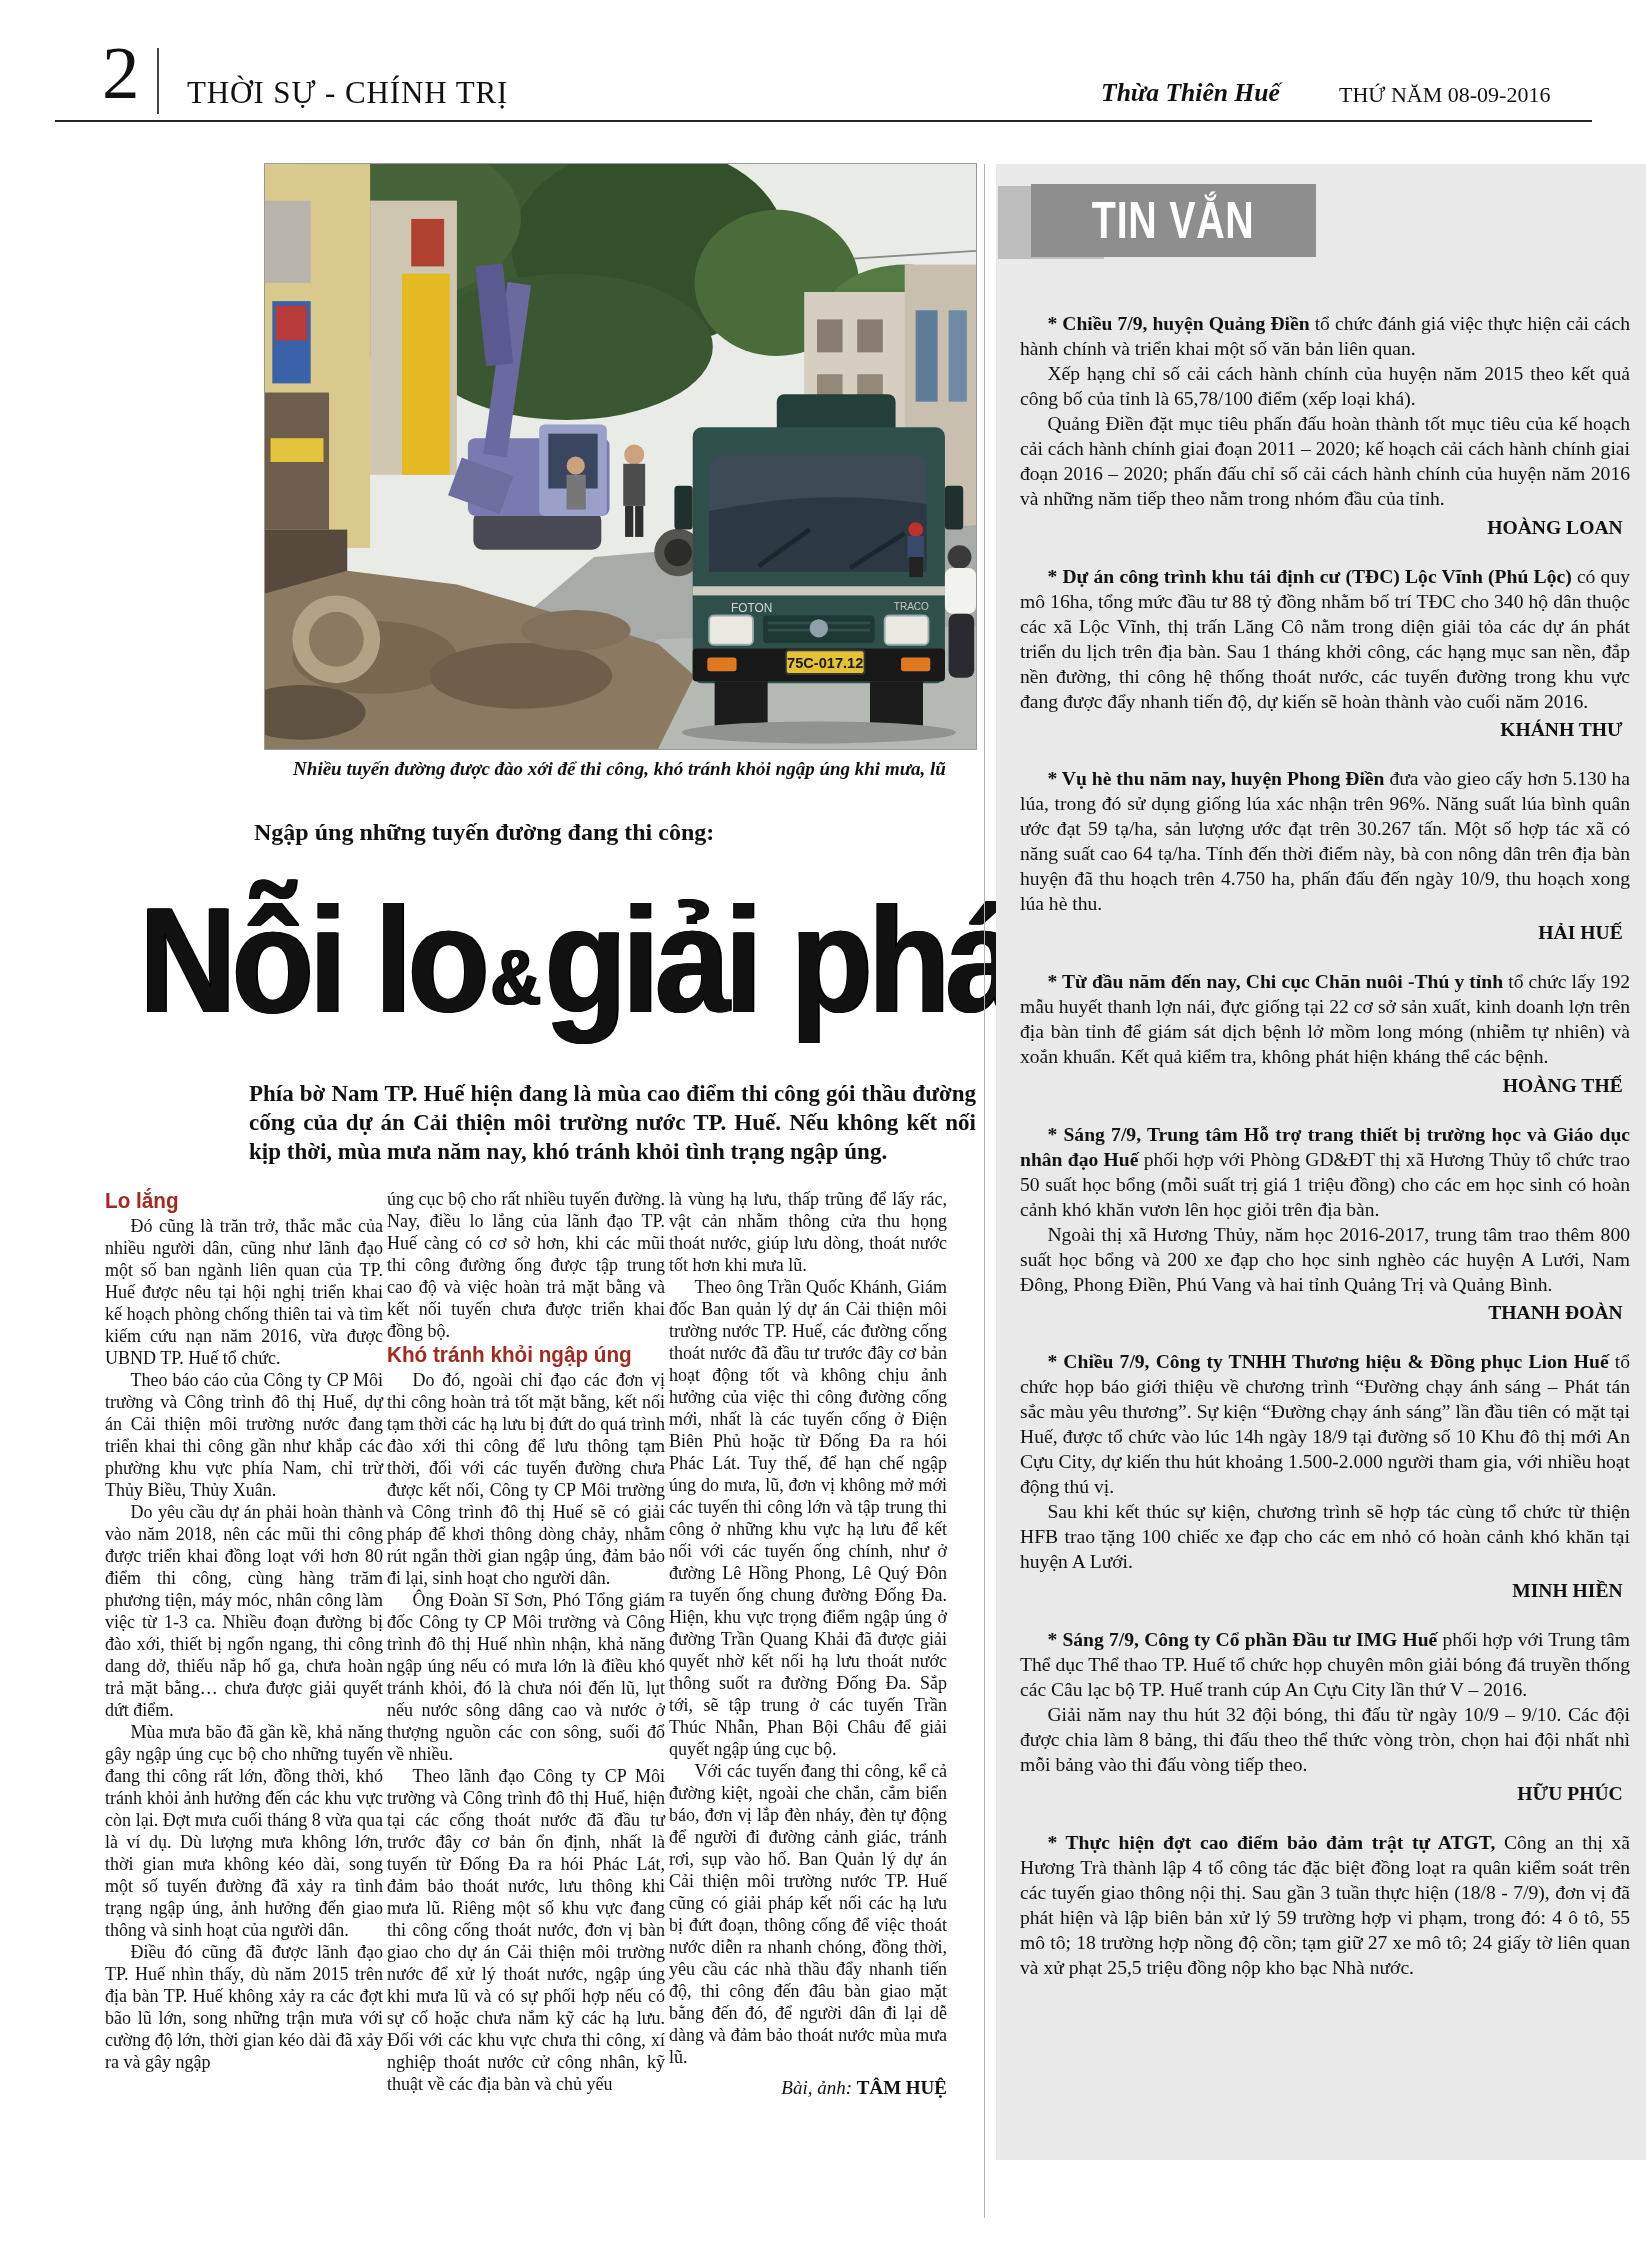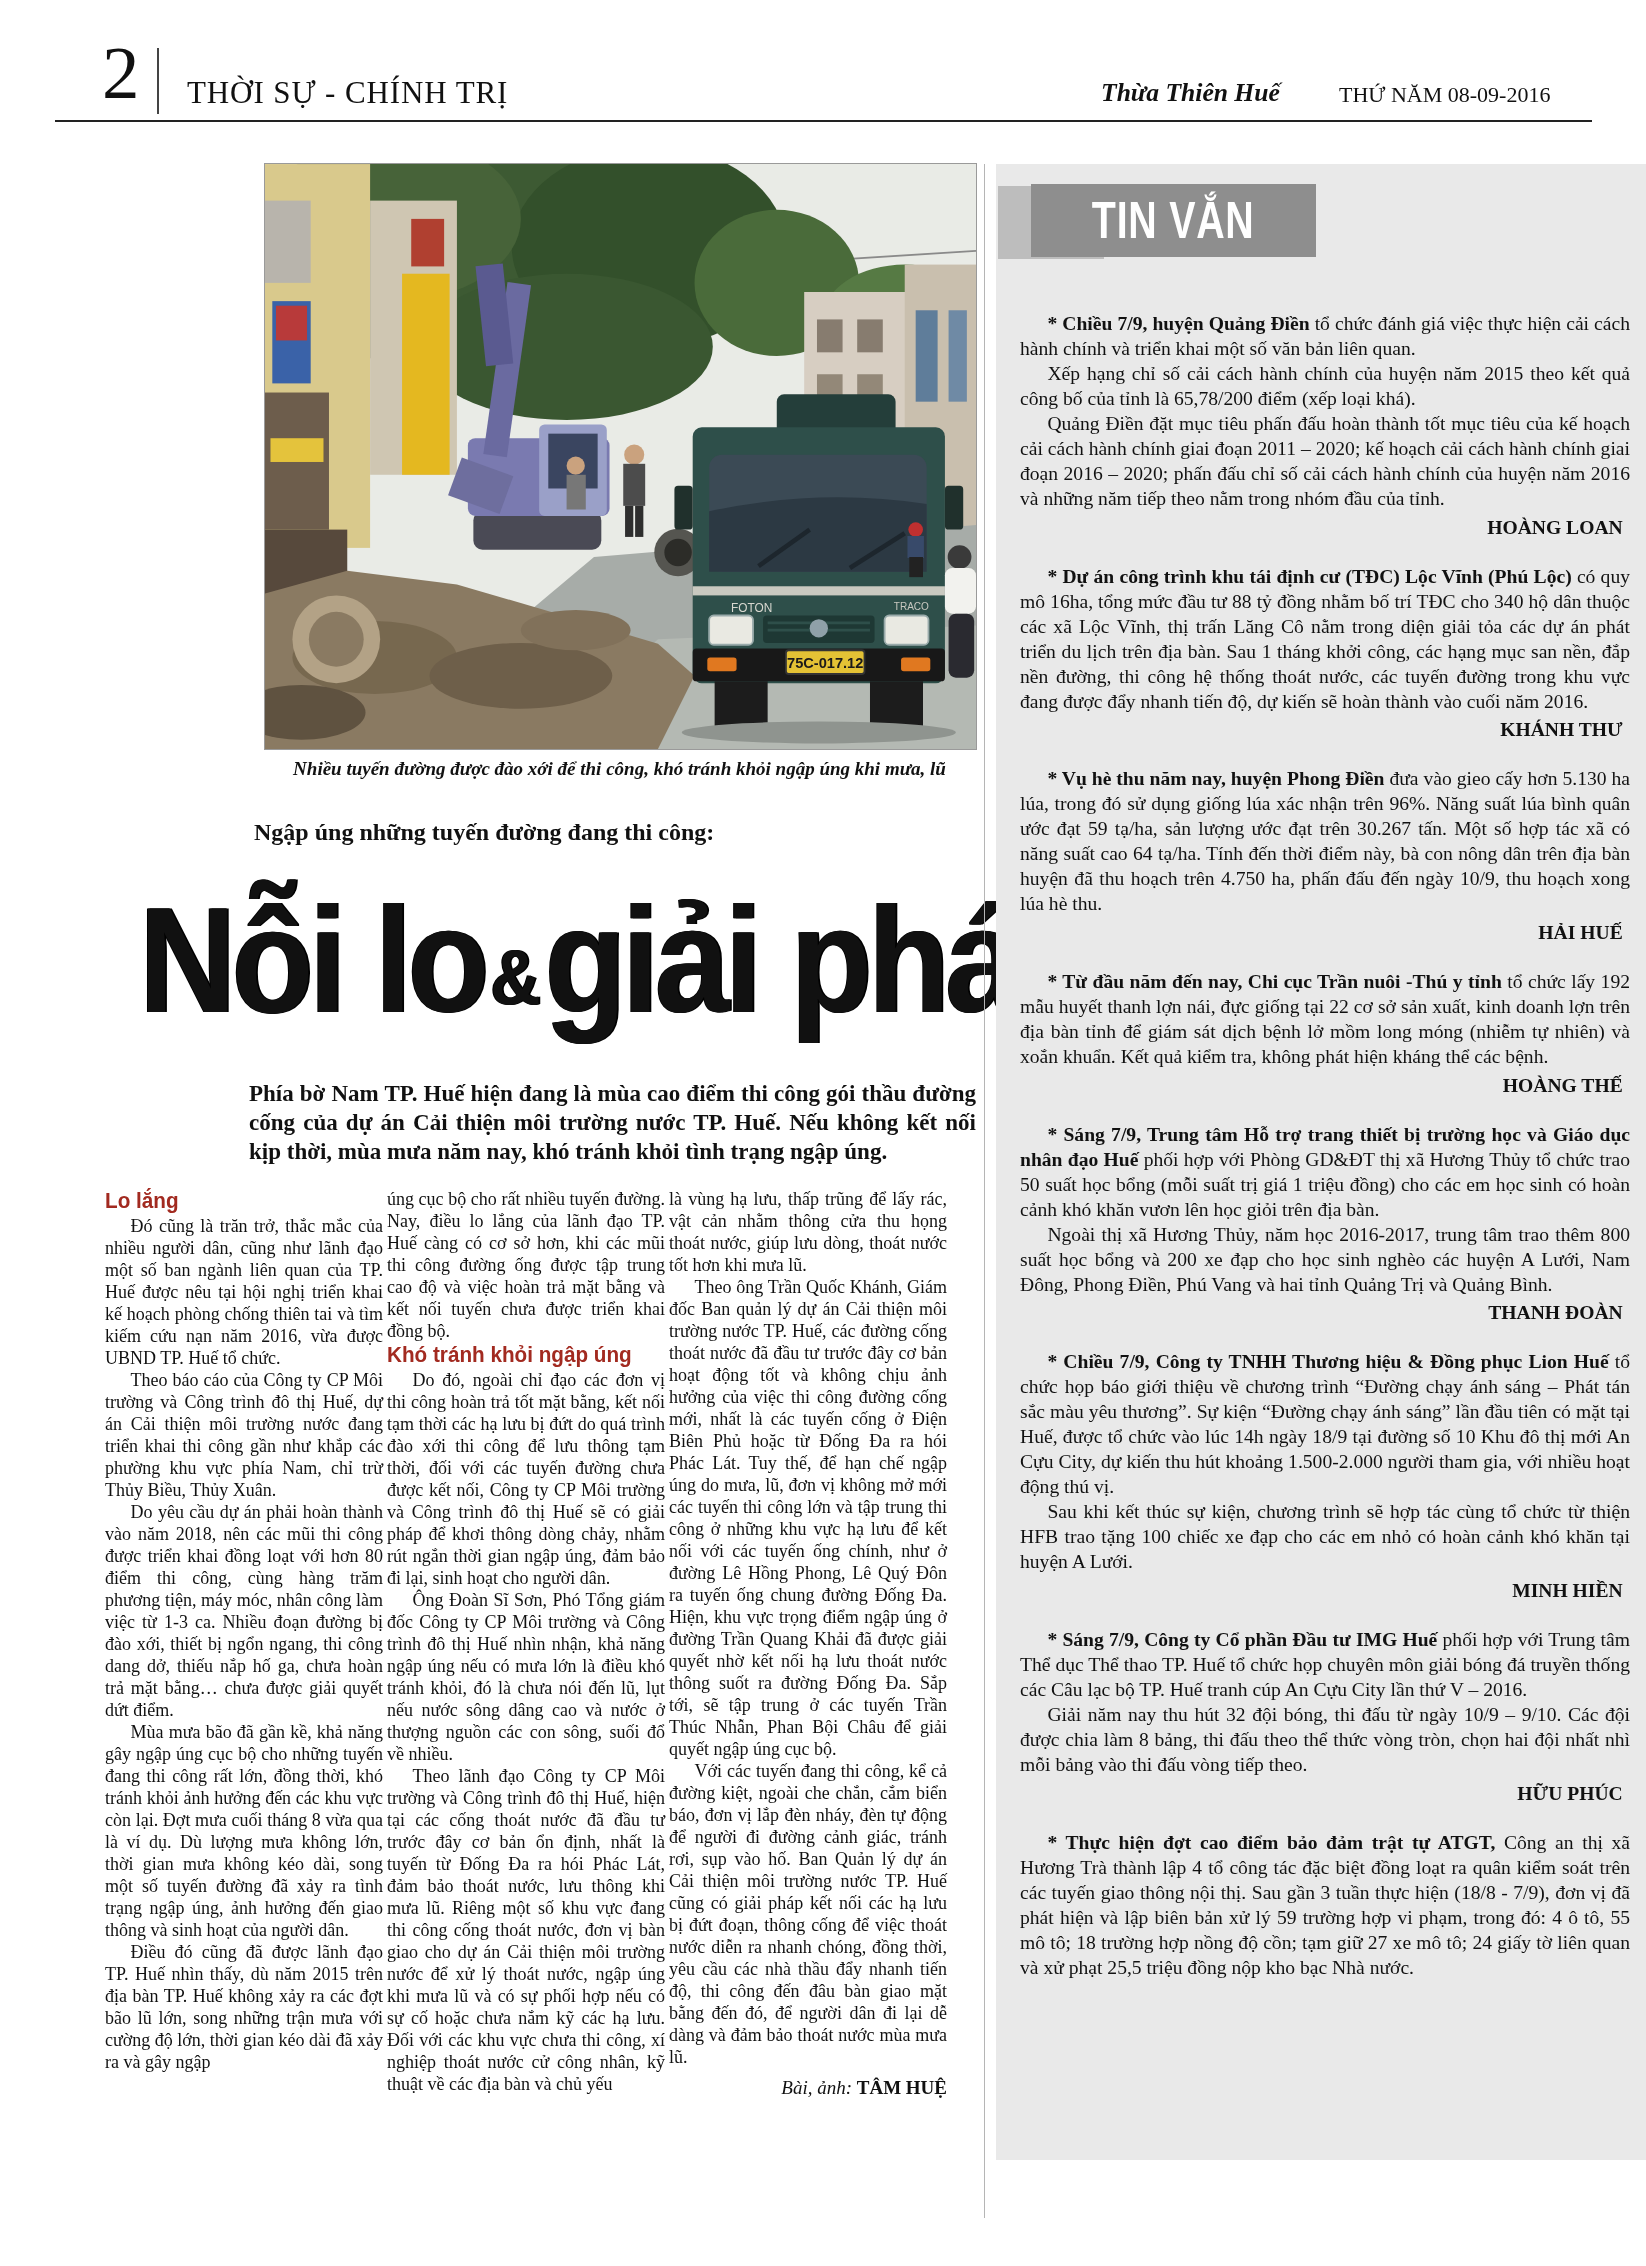--- a/index.html
+++ b/index.html
@@ -216,34 +216,34 @@
   <aside class="sidebar">
     <div class="tv-head">
       <div class="tv-shadow"></div>
       <div class="tv-box">
         <span>TIN VẮN</span>
       </div>
     </div>
     <div class="briefs" id="briefs">
         <div class="brief">
           <p><strong>* Chiều 7/9, huyện Quảng Điền </strong>tổ chức đánh giá việc thực hiện cải cách hành chính và triển khai một số văn bản  liên quan.</p>
-          <p>Xếp hạng chỉ số cải cách hành chính của huyện năm 2015 theo kết quả công bố của tỉnh là 65,78/200 điểm (xếp loại khá).</p>
+          <p>Xếp hạng chỉ số cải cách hành chính của huyện năm 2015 theo kết quả công bố của tỉnh là 65,78/100 điểm (xếp loại khá).</p>
           <p>Quảng Điền đặt mục tiêu phấn đấu hoàn thành tốt mục tiêu của kế hoạch cải cách hành chính giai đoạn 2011 – 2020; kế hoạch cải cách hành chính giai đoạn 2016 – 2020; phấn đấu chỉ số cải cách hành chính của huyện năm 2016 và những năm tiếp theo nằm trong nhóm đầu của tỉnh.</p>
           <div class="author">HOÀNG LOAN</div>
         </div>
         <div class="brief">
           <p><strong>* Dự án công trình khu tái định cư (TĐC) Lộc Vĩnh (Phú Lộc) </strong>có quy mô 16ha, tổng mức đầu tư 88 tỷ đồng nhằm bố trí TĐC cho 340 hộ dân thuộc các xã Lộc Vĩnh, thị trấn Lăng Cô nằm trong diện giải tỏa các dự án phát triển du lịch trên địa bàn. Sau 1 tháng khởi công, các hạng mục san nền, đắp nền đường, thi công hệ thống thoát nước, các tuyến đường trong khu vực đang được đẩy nhanh tiến độ, dự kiến sẽ hoàn thành vào cuối năm 2016.</p>
           <div class="author">KHÁNH THƯ</div>
         </div>
         <div class="brief">
           <p><strong>* Vụ hè thu năm nay, huyện Phong Điền </strong>đưa vào gieo cấy hơn 5.130 ha lúa, trong đó sử dụng giống lúa xác nhận trên 96%. Năng suất lúa bình quân ước đạt 59 tạ/ha, sản lượng ước đạt trên 30.267 tấn. Một số hợp tác xã có năng suất cao 64 tạ/ha. Tính đến thời điểm này, bà con nông dân trên địa bàn huyện đã thu hoạch trên 4.750 ha, phấn đấu đến ngày 10/9, thu hoạch xong lúa hè thu.</p>
           <div class="author">HẢI HUẾ</div>
         </div>
         <div class="brief">
-          <p><strong>* Từ đầu năm đến nay, Chi cục Trần nuôi -Thú y tỉnh </strong>tổ chức lấy 192 mẫu huyết thanh lợn nái, đực giống tại 22 cơ sở sản xuất, kinh doanh lợn trên địa bàn tỉnh để giám sát dịch bệnh lở mồm long móng (nhiễm tự nhiên) và xoắn khuẩn. Kết quả kiểm tra, không phát hiện kháng thể các bệnh.</p>
+          <p><strong>* Từ đầu năm đến nay, Chi cục Chăn nuôi -Thú y tỉnh </strong>tổ chức lấy 192 mẫu huyết thanh lợn nái, đực giống tại 22 cơ sở sản xuất, kinh doanh lợn trên địa bàn tỉnh để giám sát dịch bệnh lở mồm long móng (nhiễm tự nhiên) và xoắn khuẩn. Kết quả kiểm tra, không phát hiện kháng thể các bệnh.</p>
           <div class="author">HOÀNG THẾ</div>
         </div>
         <div class="brief">
           <p><strong>* Sáng 7/9, Trung tâm Hỗ trợ trang thiết bị trường học và Giáo dục nhân đạo Huế </strong>phối hợp với Phòng GD&amp;ĐT thị xã Hương Thủy tổ chức trao 50 suất học bổng (mỗi suất trị giá 1 triệu đồng) cho các em học sinh có hoàn cảnh khó khăn vươn lên học giỏi trên địa bàn.</p>
           <p>Ngoài thị xã Hương Thủy, năm học 2016-2017, trung tâm trao thêm 800 suất học bổng và 200 xe đạp cho học sinh nghèo các huyện A Lưới, Nam Đông, Phong Điền, Phú Vang và hai tỉnh Quảng Trị và Quảng Bình.</p>
           <div class="author">THANH ĐOÀN</div>
         </div>
         <div class="brief">
           <p><strong>* Chiều 7/9, Công ty TNHH Thương hiệu &amp; Đồng phục Lion Huế </strong>tổ chức họp báo giới thiệu về chương trình “Đường chạy ánh sáng – Phát tán sắc màu yêu thương”. Sự kiện “Đường chạy ánh sáng” lần đầu tiên có mặt tại Huế, được tổ chức vào lúc 14h ngày 18/9 tại đường số 10 Khu đô thị mới An Cựu City, dự kiến thu hút khoảng 1.500-2.000 người tham gia, với nhiều hoạt động thú vị.</p>
           <p>Sau khi kết thúc sự kiện, chương trình sẽ hợp tác cùng tổ chức từ thiện HFB trao tặng 100 chiếc xe đạp cho các em nhỏ có hoàn cảnh khó khăn tại huyện A Lưới.</p>

